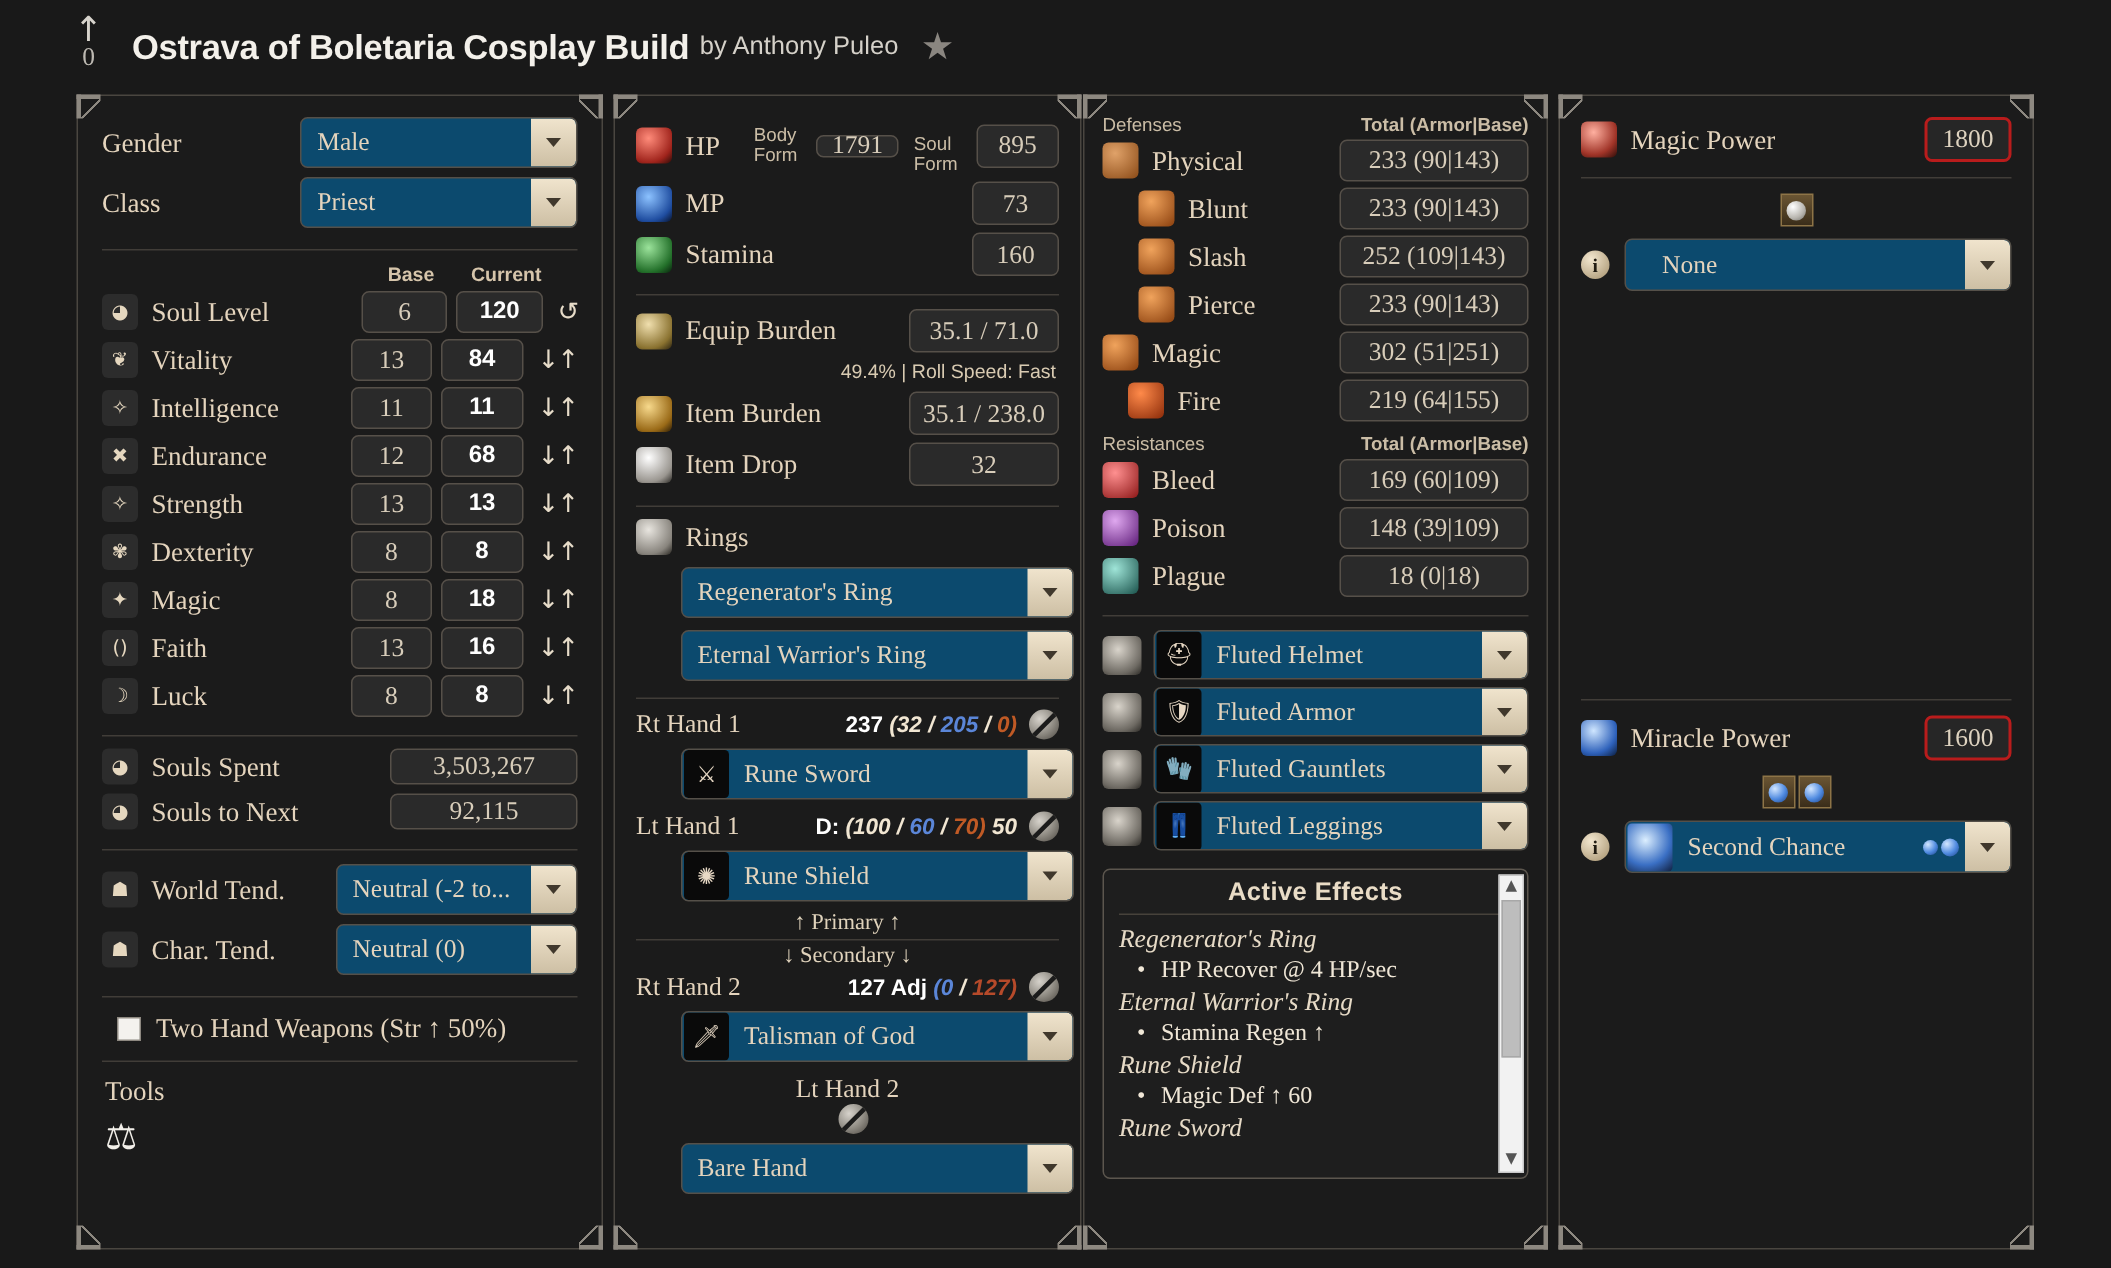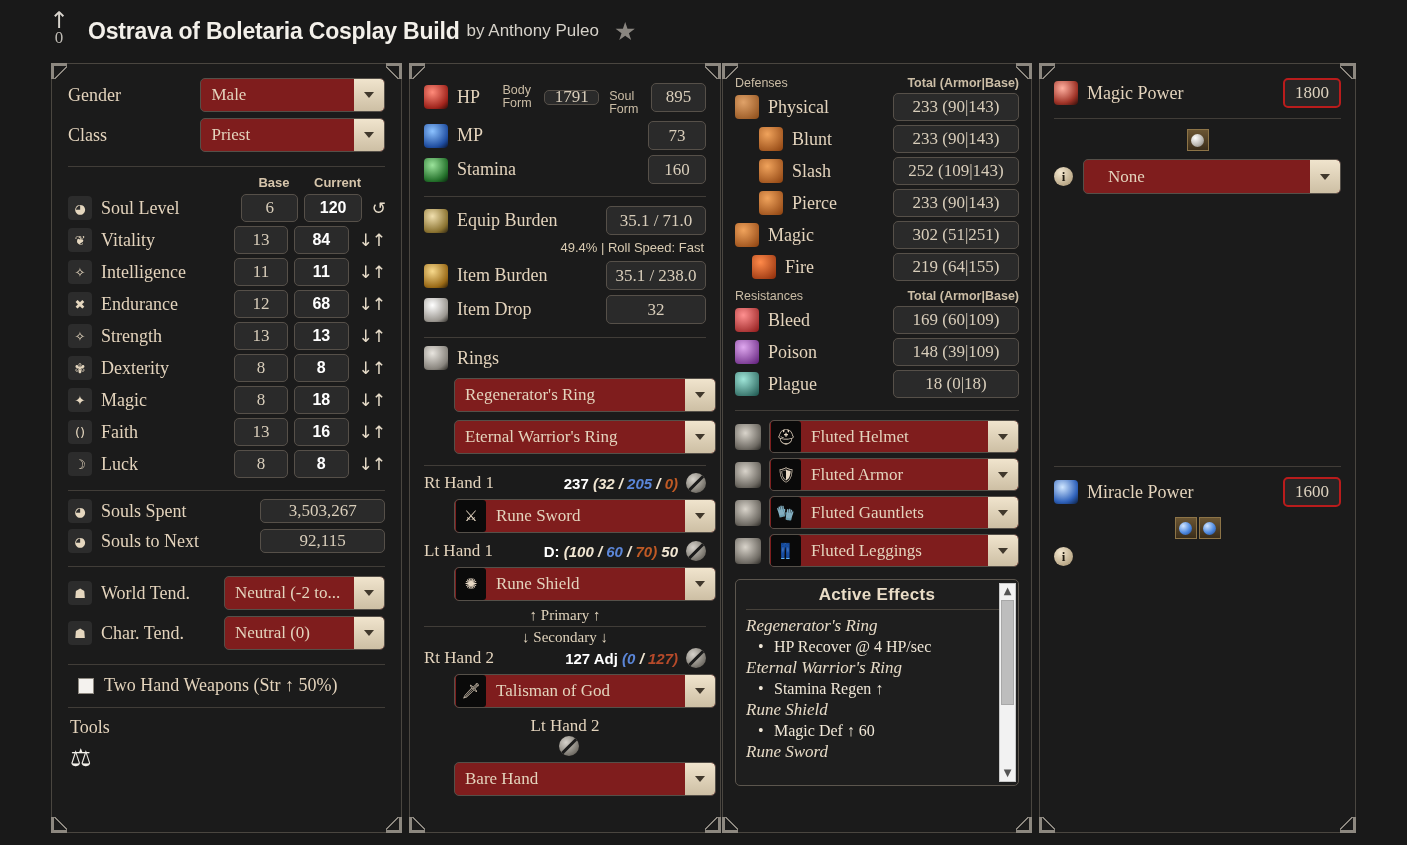--- a/index.html
+++ b/index.html
@@ -62,21 +62,21 @@
     background: linear-gradient(to top left, transparent 48%, #8d8880 48%, #8d8880 56%, transparent 56%); }
 
   #panel-stats { left: 51px;  width: 351px; }
   #panel-vitals { left: 409px; width: 312px; }
   #panel-def   { left: 722px; width: 310px; }
   #panel-magic { left: 1039px; width: 317px; }
 
   
   .sel {
     position: relative; display: flex; align-items: center;
-    background: #7f1d1d; border: 1px solid #555049; border-radius: 5px;
+    background: #0c4a6e; border: 1px solid #555049; border-radius: 5px;
     height: 34px; overflow: hidden;
   }
   .sel .sel-text {
     flex: 1; padding: 0 10px; font-size: 17px; color: #e4d4bd;
     white-space: nowrap; overflow: hidden; text-overflow: ellipsis;
   }
   .sel .sel-arrow {
     width: 30px; align-self: stretch;
     background: linear-gradient(to bottom, #f0e4cd, #cdbfa4);
     border-radius: 0 4px 4px 0;
@@ -681,18 +681,29 @@
         <span class="slot">
             <span class="orb blue"></span>
           </span>
         <span class="slot">
             <span class="orb blue"></span>
           </span>
       </div>
 
       <div class="row">
         <span class="info-i">i</span>
+        <div class="sel" style="flex:1;height:35px;">
+          <span class="it-ico" style="background:radial-gradient(circle at 40% 35%,#dcefff,#3a6fc4 60%,#101f3e);"></span>
+          <span class="sel-text">Second Chance</span>
+          <span style="display:flex;align-items:center;gap:2px;padding-right:4px;">
+            <span class="orb blue" style="width:10px;height:10px;"></span>
+            <span class="orb blue" style="width:12px;height:12px;"></span>
+          </span>
+          <span class="sel-arrow">
+              <i></i>
+            </span>
+        </div>
       </div>
 
     </div>
   </div>
 
 </div>
 
 </body></html>

